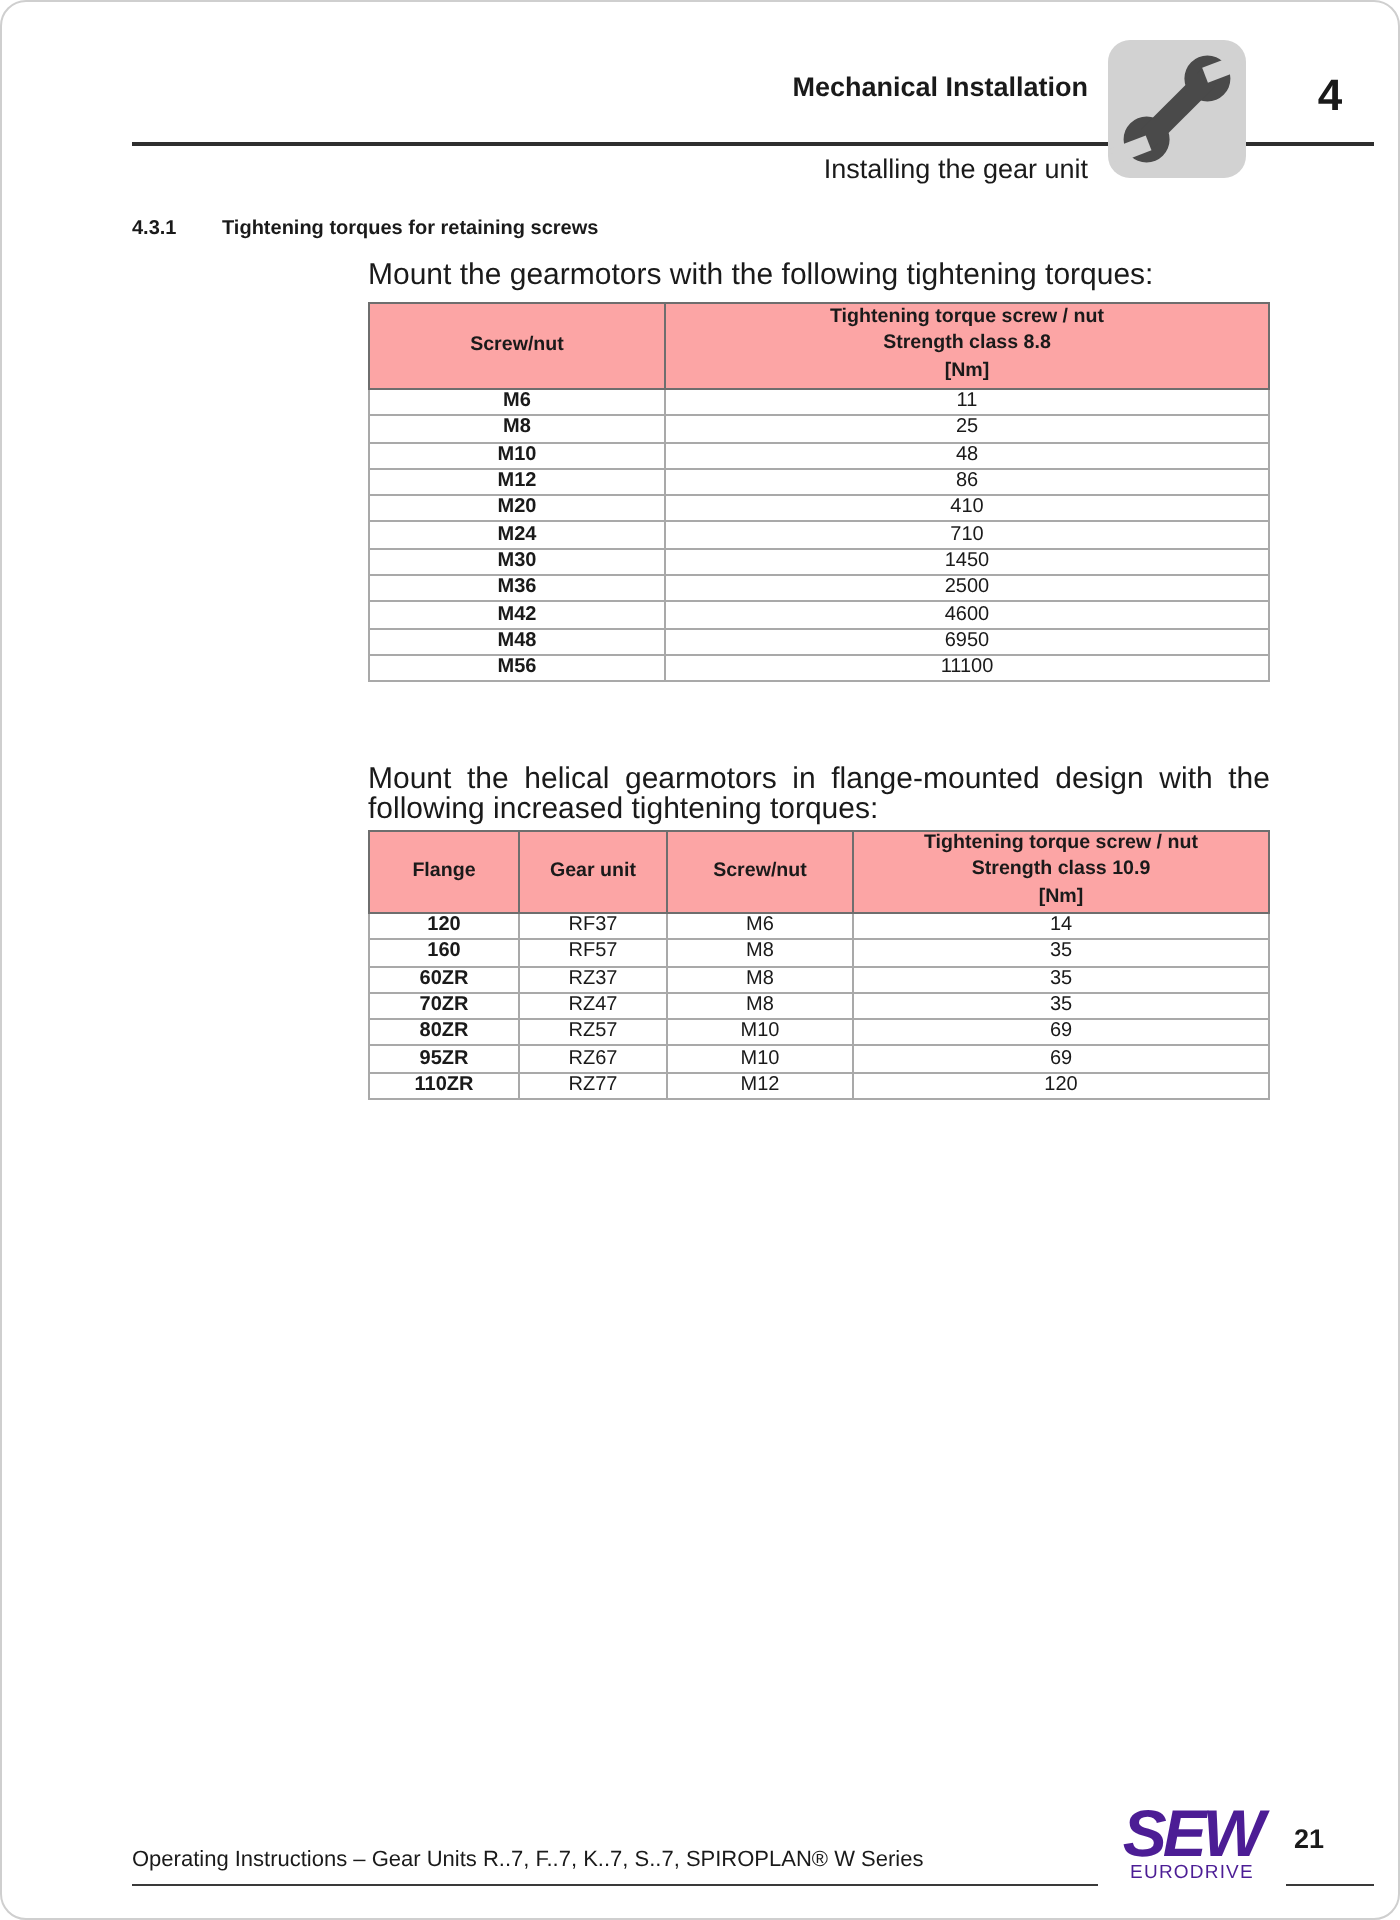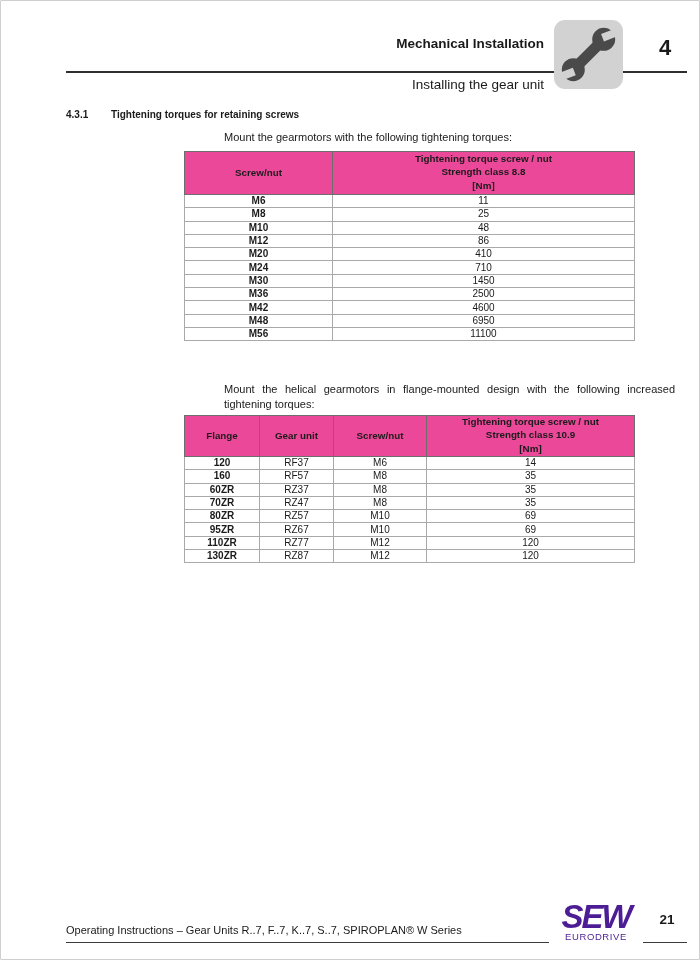--- a/index.html
+++ b/index.html
@@ -5,70 +5,70 @@
   html,body { margin:0; padding:0; background:#fff; }
   body {
     width:700px; height:960px;
     font-family:"Liberation Sans", sans-serif;
     color:#1a1a1a;
     position:relative;
   }
   .page {
     position:absolute; left:0; top:0; width:700px; height:960px;
     background:#ffffff;
-    border:1px solid #cfcfcf; border-radius:1px;
+    border:1px solid #cfcfcf; border-radius:13px;
     box-sizing:border-box; overflow:hidden;
   }
 
   
   .hdr-text { position:absolute; top:35px; right:155px; text-align:right; }
   .hdr-title { font-size:13.5px; font-weight:bold; line-height:16px; white-space:nowrap; }
   .hdr-sub   { font-size:13.5px; line-height:16px; white-space:nowrap;margin-top:25px; }
   .hdr-rule  { position:absolute; top:70px; left:65px; width:621px; height:0; border-top:2px solid #2e2e2e; }
   .hdr-icon  { position:absolute; left:553px; top:19px; width:69px; height:69px;
                background:#d2d2d2; border-radius:11px; }
   .chapter-num { position:absolute; top:34px; left:643px; width:42px; text-align:center;
                  font-size:22px; font-weight:bold; }
 
   
   .section { position:absolute; top:108px; left:65px; width:560px;
              font-size:10px; font-weight:bold; display:flex; }
   .section-num { width:45px; flex:0 0 45px; }
 
-  .para { position:absolute; left:183px; width:451px; font-size:11px; line-height:15px;margin-left:40px; }
+  .para { position:absolute; left:183px; width:451px; font-size:15px; line-height:15px; }
   .para1 { top:129px; }
   .para2 { top:381px; text-align:justify; }
 
   
   .data-table { position:absolute; left:183px; border-collapse:collapse; table-layout:fixed;
                 width:450px; font-size:10px; }
   .tbl1 { top:150px; }
   .tbl2 { top:414px; }
   .data-table th {
-    background:#ec4899; font-weight:bold; text-align:center; vertical-align:middle;
+    background:#fca5a5; font-weight:bold; text-align:center; vertical-align:middle;
     border:1px solid #6e6e6e; padding:0; line-height:12.5px; font-size:9.8px;
   }
   .tbl1 th { height:42px; }
   .tbl2 th { height:40px; }
   .data-table td {
     border:1px solid #a9a9a9; text-align:center; vertical-align:middle;
     padding:0; height:12.3px; line-height:12px;
   }
   .data-table { border:1.5px solid #4f4f4f; }
   .c-bold { font-weight:bold; }
   .nm-line { display:block; margin-top:2px; }
 
   
   .foot-rule { position:absolute; top:941px; left:65px; width:621px; height:0; border-top:1.2px solid #3a3a3a; }
   .foot-text { position:absolute; left:65px; top:923px; font-size:11px; white-space:nowrap; }
   .sew-logo  { position:absolute; left:548px; top:900px; width:94px; height:46px;
                background:#ffffff; text-align:center; color:#4c1d95; }
   .logo-main { font-size:33px; font-weight:bold; font-style:italic; letter-spacing:-2px; line-height:31px; }
   .logo-sub  { font-size:9.5px; font-weight:normal; letter-spacing:0.6px; line-height:10px; }
-  .page-num  { position:absolute; left:646px; top:911px; width:40px; text-align:center;
+  .page-num  { position:absolute; left:646px; top:911px; width:40px; 
                font-size:13.5px; font-weight:bold; }
 </style>
 </head>
 <body>
 
 <div class="page">
 
   <div class="hdr-rule"></div>
   <div class="hdr-text">
     <div class="hdr-title">Mechanical Installation</div>
@@ -214,26 +214,20 @@
           <td>RZ67</td>
           <td>M10</td>
           <td>69</td>
         </tr>
       <tr>
           <td class="c-bold">110ZR</td>
           <td>RZ77</td>
           <td>M12</td>
           <td>120</td>
         </tr>
-      <tr>
-          <td class="c-bold">130ZR</td>
-          <td>RZ87</td>
-          <td>M12</td>
-          <td>120</td>
-        </tr>
     </tbody>
   </table>
 
   <div class="foot-rule"></div>
   <div class="foot-text">Operating Instructions – Gear Units R..7, F..7, K..7, S..7, SPIROPLAN® W Series</div>
   <div class="sew-logo">
     <div class="logo-main">SEW</div>
     <div class="logo-sub">EURODRIVE</div>
   </div>
   <div class="page-num">21</div>

